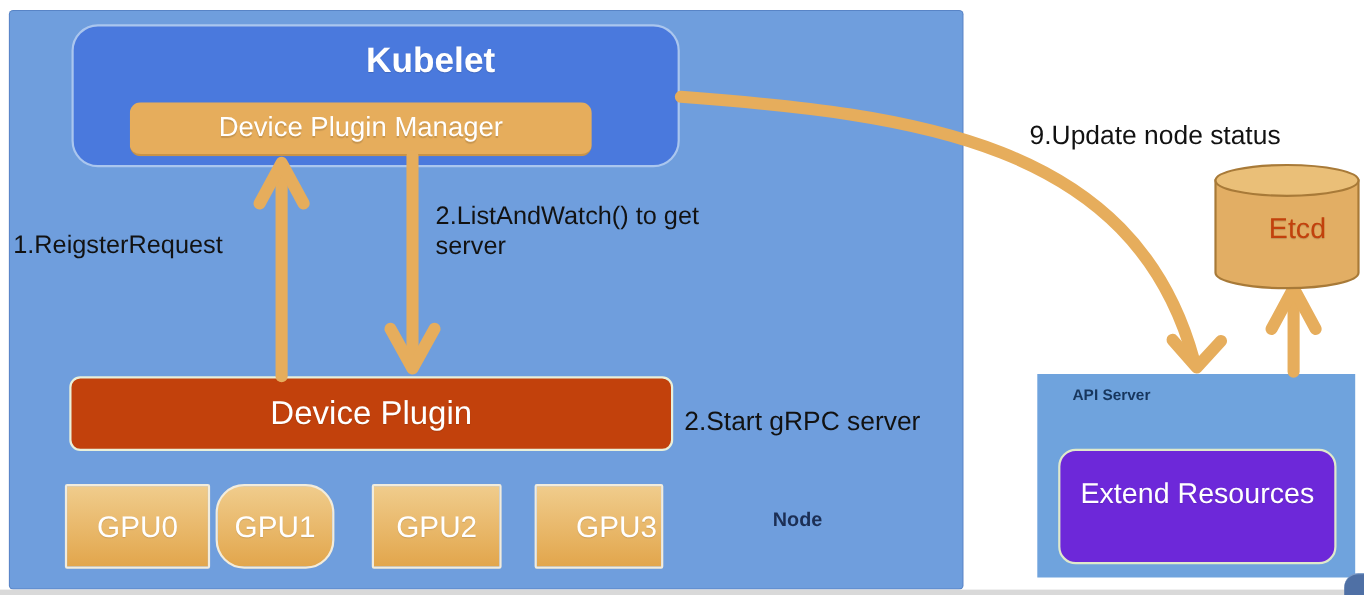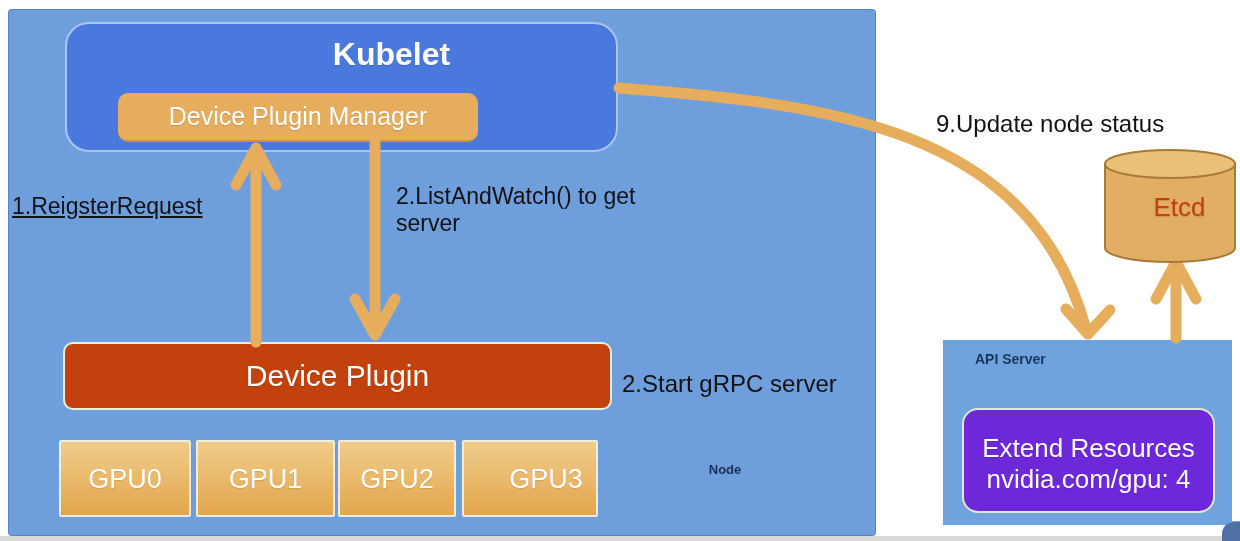--- a/index.html
+++ b/index.html
@@ -18,53 +18,53 @@
   .kubelet-box{
     left:65px;top:22px;width:553px;height:130px;background:#4a79dd;
     border:2px solid #aac6ee;border-radius:24px;box-sizing:border-box;z-index:3;
   }
   .kubelet-title{
     left:65px;top:33px;width:653px;height:42px;z-index:4;
     color:#fff;font-size:32px;font-weight:600;text-align:center;line-height:42px;
     text-shadow:0 1px 1px rgba(0,0,0,.15);
   }
   .dpm-bar{
-    left:118px;top:93px;width:360px;height:49px;z-index:4;
+    left:118px;top:93px;width:420px;height:49px;z-index:4;
     background:#e6ad5c;border-radius:10px;border-bottom:2px solid rgba(175,125,55,.55);
     box-sizing:border-box;color:#fff;font-size:25px;text-align:center;line-height:47px;
     text-shadow:0 1px 1px rgba(0,0,0,.15);
   }
   
   .device-plugin-box{
     left:63px;top:342px;width:549px;height:68px;z-index:3;
     background:#c2410c;border:2px solid #e9f0da;border-radius:10px;box-sizing:border-box;
     color:#fff;font-size:30px;text-align:center;line-height:64px;
     text-shadow:0 1px 1px rgba(0,0,0,.12);
   }
   
   .gpu-box{
     top:440px;height:77px;z-index:3;
     background:linear-gradient(to bottom,#f0cc8c,#e2a64c);
     border:2px solid #f2ecdc;box-sizing:border-box;border-radius:2px;
     color:#fff;font-size:27px;text-align:center;line-height:75px;
     text-shadow:0 1px 1px rgba(0,0,0,.12);
   }
   .gpu0{left:59px;width:132px;}
-  .gpu1{left:196px;width:139px;}
+  .gpu1{left:196px;width:108px;border-radius:26px;}
   .gpu2{left:338px;width:118px;}
-  .gpu3{left:462px;width:136px;padding-left:32px;}
+  .gpu3{left:486px;width:117px;padding-left:32px;}
   
   .annotation{color:#121212;font-size:23px;z-index:5;line-height:27px;}
-  .step1{left:12px;top:193px;text-decoration:underline;}
+  .step1{left:12px;top:209px;}
   .step3{left:396px;top:183px;}
   .step2{left:622px;top:370px;font-size:24px;}
   .step4{left:936px;top:110px;font-size:24px;}
   .node-label{
     left:690px;top:462px;width:70px;z-index:5;text-align:center;
-    color:#1c2f55;font-size:13px;font-weight:600;
+    color:#1c2f55;font-size:18px;font-weight:600;
   }
   
   .api-box{
     left:943px;top:340px;width:289px;height:185px;background:#6fa3dd;z-index:2;
   }
   .api-label{left:975px;top:351px;z-index:5;color:#17365d;font-size:14px;font-weight:600;}
   .extend-box{
     left:962px;top:408px;width:253px;height:105px;z-index:3;
     background:#6d28d9;border:2px solid #dfe9cb;border-radius:16px;box-sizing:border-box;
     color:#fff;font-size:26px;text-align:center;padding-top:23px;line-height:31px;
@@ -106,21 +106,20 @@
   </div>
   <div class="abs annotation step2">2.Start gRPC server</div>
   <div class="abs annotation step4">9.Update node status</div>
 
   <div class="abs node-label">Node</div>
 
   <div class="abs api-box"></div>
   <div class="abs api-label">API Server</div>
   <div class="abs extend-box">
     <div>Extend Resources</div>
-    <div>nvidia.com/gpu: 4</div>
   </div>
 
   <svg class="abs arrow-layer" viewBox="0 0 1240 541" xmlns="http://www.w3.org/2000/svg">
     <g stroke="#e6ad5c" stroke-width="11" fill="none" stroke-linecap="round" stroke-linejoin="round">
       <path d="M256 342 L256 152"></path>
       <path d="M236 185 L256 148 L276 185"></path>
     </g>
     <g stroke="#e6ad5c" stroke-width="11" fill="none" stroke-linecap="round" stroke-linejoin="round">
       <path d="M375 142 L375 326"></path>
       <path d="M355 299 L375 335 L395 299"></path>

